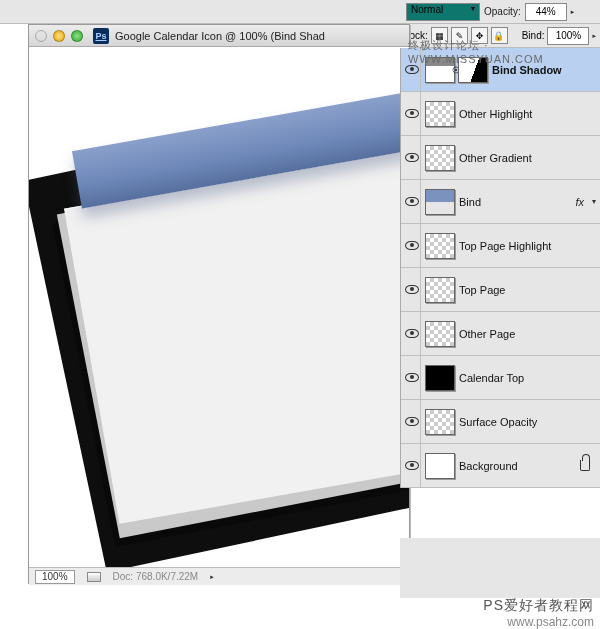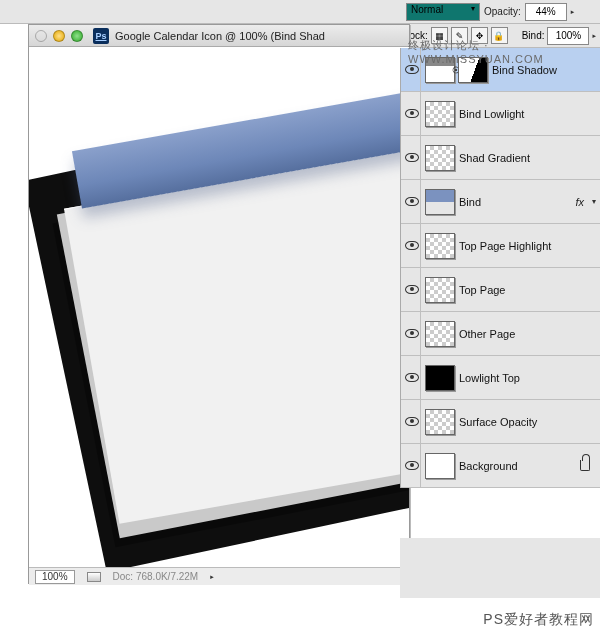--- a/index.html
+++ b/index.html
@@ -203,21 +203,21 @@
   .thumb.graywhite { background: linear-gradient(#888 35%, #fff 35%); }
   .thumb.bluebar { background: linear-gradient(#7b92bf 50%, transparent 50%); }
   .thumb .link-icon {
     position: absolute; right: -6px; top: 8px;
     font-size: 8px; color: #333;
   }
   .layer-name {
     font-size: 11px; color: #111;
     white-space: nowrap;
   }
-  .layer-row.active .layer-name { font-weight: normal; }
+  .layer-row.active .layer-name { font-weight: bold; }
   .fx-label {
     margin-left: auto; margin-right: 4px;
     font-style: italic; font-size: 11px; color: #222;
   }
   .expand-tri { font-size: 8px; color: #333; margin-right: 2px; }
   .lock-icon {
     width: 10px; height: 11px;
     border: 1px solid #333; border-top: none;
     border-radius: 0 0 2px 2px;
     position: relative; margin-left: auto; margin-right: 8px;
@@ -321,30 +321,30 @@
       </div>
       <span class="layer-name">Bind Shadow</span>
     </div>
     <div class="layer-row">
       <div class="vis-col">
         <div class="eye"></div>
       </div>
       <div class="thumb-stack">
         <div class="thumb checker"></div>
       </div>
-      <span class="layer-name">Bind Lowlight</span>
-    </div>
-    <div class="layer-row">
-      <div class="vis-col">
-        <div class="eye"></div>
-      </div>
-      <div class="thumb-stack">
-        <div class="thumb checker"></div>
-      </div>
-      <span class="layer-name">Shad Gradient</span>
+      <span class="layer-name">Other Highlight</span>
+    </div>
+    <div class="layer-row">
+      <div class="vis-col">
+        <div class="eye"></div>
+      </div>
+      <div class="thumb-stack">
+        <div class="thumb checker"></div>
+      </div>
+      <span class="layer-name">Other Gradient</span>
     </div>
     <div class="layer-row">
       <div class="vis-col">
         <div class="eye"></div>
       </div>
       <div class="thumb-stack">
         <div class="thumb bluebar"></div>
       </div>
       <span class="layer-name">Bind</span>
       <span class="fx-label">fx</span>
@@ -377,21 +377,21 @@
       </div>
       <span class="layer-name">Other Page</span>
     </div>
     <div class="layer-row">
       <div class="vis-col">
         <div class="eye"></div>
       </div>
       <div class="thumb-stack">
         <div class="thumb black"></div>
       </div>
-      <span class="layer-name">Lowlight Top</span>
+      <span class="layer-name">Calendar Top</span>
     </div>
     <div class="layer-row">
       <div class="vis-col">
         <div class="eye"></div>
       </div>
       <div class="thumb-stack">
         <div class="thumb checker"></div>
       </div>
       <span class="layer-name">Surface Opacity</span>
     </div>
@@ -405,13 +405,14 @@
       <span class="layer-name">Background</span>
       <span class="lock-icon"></span>
     </div>
   </div>
 
 <div class="panel-blank"></div>
 
 <div class="wm-top">终极设计论坛 · WWW.MISSYUAN.COM</div>
 <div class="wm-corner">
   <div class="l1">PS爱好者教程网</div>
+  <div class="l2">www.psahz.com</div>
 </div>
 
 </body></html>

